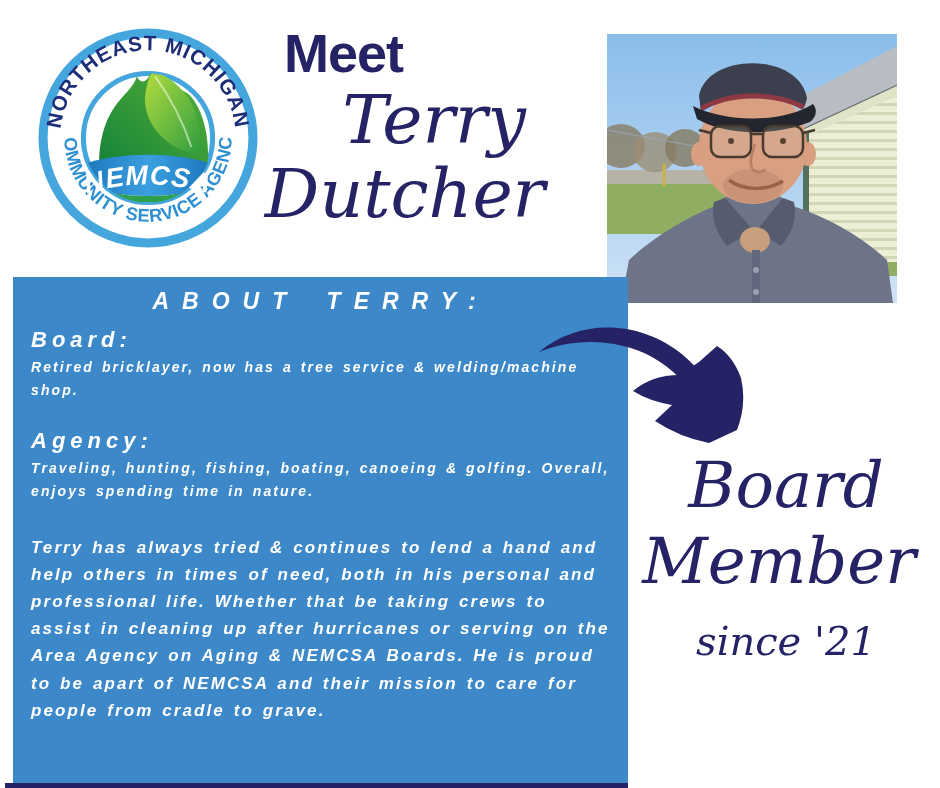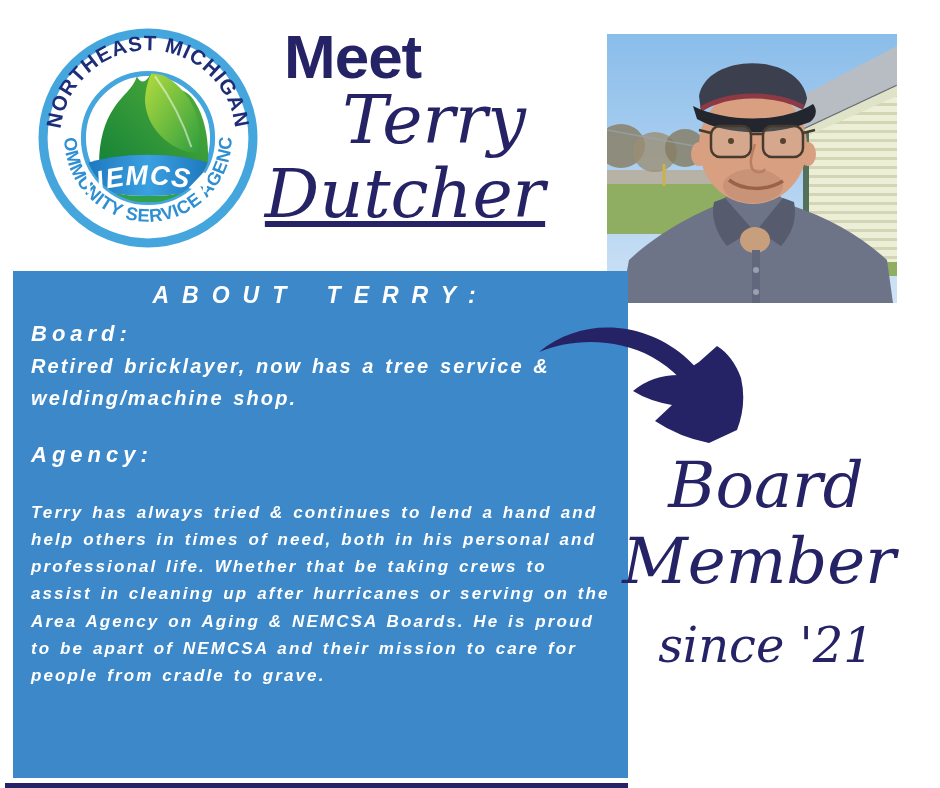--- a/index.html
+++ b/index.html
@@ -5,49 +5,49 @@
   html,body{margin:0;padding:0;background:#ffffff;}
   .canvas{
     position:relative;width:940px;height:788px;background:#ffffff;overflow:hidden;
     font-family:"Liberation Sans",sans-serif;
   }
   
   .logo{position:absolute;left:36px;top:26px;width:224px;height:224px;}
   
   .meet-title{
     position:absolute;left:284px;top:26px;
-    font-size:62px;line-height:1;font-weight:800;color:#252365;letter-spacing:-1px;
+    font-size:54px;line-height:1;font-weight:800;color:#252365;letter-spacing:-1px;
   }
   .script{font-family:"DejaVu Serif","Liberation Serif",serif;font-style:italic;color:#252365;}
   .name-script{position:absolute;left:238px;top:88px;width:344px;text-align:center;}
   .name-line1{font-size:68px;line-height:.95;display:block;margin-left:48px;}
-  .name-line2{font-size:68px;line-height:1.2;display:block;margin-left:-10px;text-decoration:underline;}
+  .name-line2{font-size:68px;line-height:1.2;display:block;margin-left:-10px;}
   
   .photo{position:absolute;left:607px;top:34px;width:290px;height:269px;overflow:hidden;}
   
   .about-box{
-    position:absolute;left:13px;top:271px;width:615px;height:507px;
+    position:absolute;left:13px;top:277px;width:615px;height:507px;
     background:#3c88c9;color:#ffffff;box-sizing:border-box;padding:9px 18px;
     font-style:italic;font-weight:bold;
   }
   .about-heading{
     text-align:center;font-size:23px;letter-spacing:13px;word-spacing:8px;margin:2px 0 0 0;
   }
   .section-label{font-size:22px;letter-spacing:5px;margin-top:12px;}
-  .section-text{font-size:20px;letter-spacing:2.1px;word-spacing:2px;line-height:1.62;margin-top:3px;}
+  .section-text{font-size:14px;letter-spacing:2.1px;word-spacing:2px;line-height:1.62;margin-top:3px;}
   .sec-hobbies{margin-top:27px;}
   .about-paragraph{font-size:17px;letter-spacing:2.1px;word-spacing:2px;line-height:1.6;margin-top:31px;}
   .navy-strip{position:absolute;left:5px;top:783px;width:623px;height:5px;background:#252365;}
   
   .arrow{position:absolute;left:533px;top:312px;}
   
-  .board-badge{position:absolute;left:616px;top:448px;width:300px;text-align:center;}
+  .board-badge{position:absolute;left:636px;top:448px;width:300px;text-align:center;}
   .board-line{font-size:64px;line-height:1.18;display:block;}
   .board-line2{margin-left:-14px;text-align:center;}
-  .since-line{font-size:48px;line-height:1;display:block;margin-top:22px;}
+  .since-line{font-size:40px;line-height:1;display:block;margin-top:22px;}
 </style>
 </head>
 <body>
 
 <div class="canvas">
 
   <svg class="logo" viewBox="0 0 222 222">
     <defs>
       <linearGradient id="gradGreen" x1="0" y1="1" x2="1" y2="0">
         <stop offset="0" stop-color="#0f7e38"></stop>
@@ -152,20 +152,21 @@
       <path d="M148,110 C144,122 142,130 146,136 C150,139 156,139 158,135" stroke="#b97f63" stroke-width="2.5" fill="none"></path>
       <path d="M122,146 C136,157 160,157 176,147" stroke="#9c6248" stroke-width="3.5" fill="none"></path>
     </g>
   </svg>
 
   <div class="about-box">
     <div class="about-heading">ABOUT TERRY:</div>
     <div class="section-label">Board:</div>
     <div class="section-text"> Retired bricklayer, now has a tree service &amp; welding/machine shop.</div>
     <div class="section-label sec-hobbies">Agency:</div>
+    <div class="section-text"> Traveling, hunting, fishing, boating, canoeing &amp; golfing. Overall, enjoys spending time in nature.</div>
     <div class="about-paragraph">Terry has always tried &amp; continues to lend a hand and help others in times of need, both in his personal and professional life. Whether that be taking crews to assist in cleaning up after hurricanes or serving on the Area Agency on Aging &amp; NEMCSA Boards. He is proud to be apart of NEMCSA and their mission to care for people from cradle to grave.</div>
   </div>
   <div class="navy-strip"></div>
 
   <svg class="arrow" width="212" height="132" viewBox="0 0 212 132">
     <path fill="#252365" d="M6,40 C50,4 110,10 150,43 C165,56 178,72 188,92 L171,99 C157,74 139,56 119,45 C84,26 40,26 6,40 Z"></path>
     <path fill="#252365" d="M166,50 L184,34 Q200,44 208,66 Q214,92 204,118 L176,131 Q146,125 122,109 L139,93 Q116,89 100,79 Q119,63 146,63 Q157,56 166,50 Z"></path>
   </svg>
 
   <div class="board-badge">

